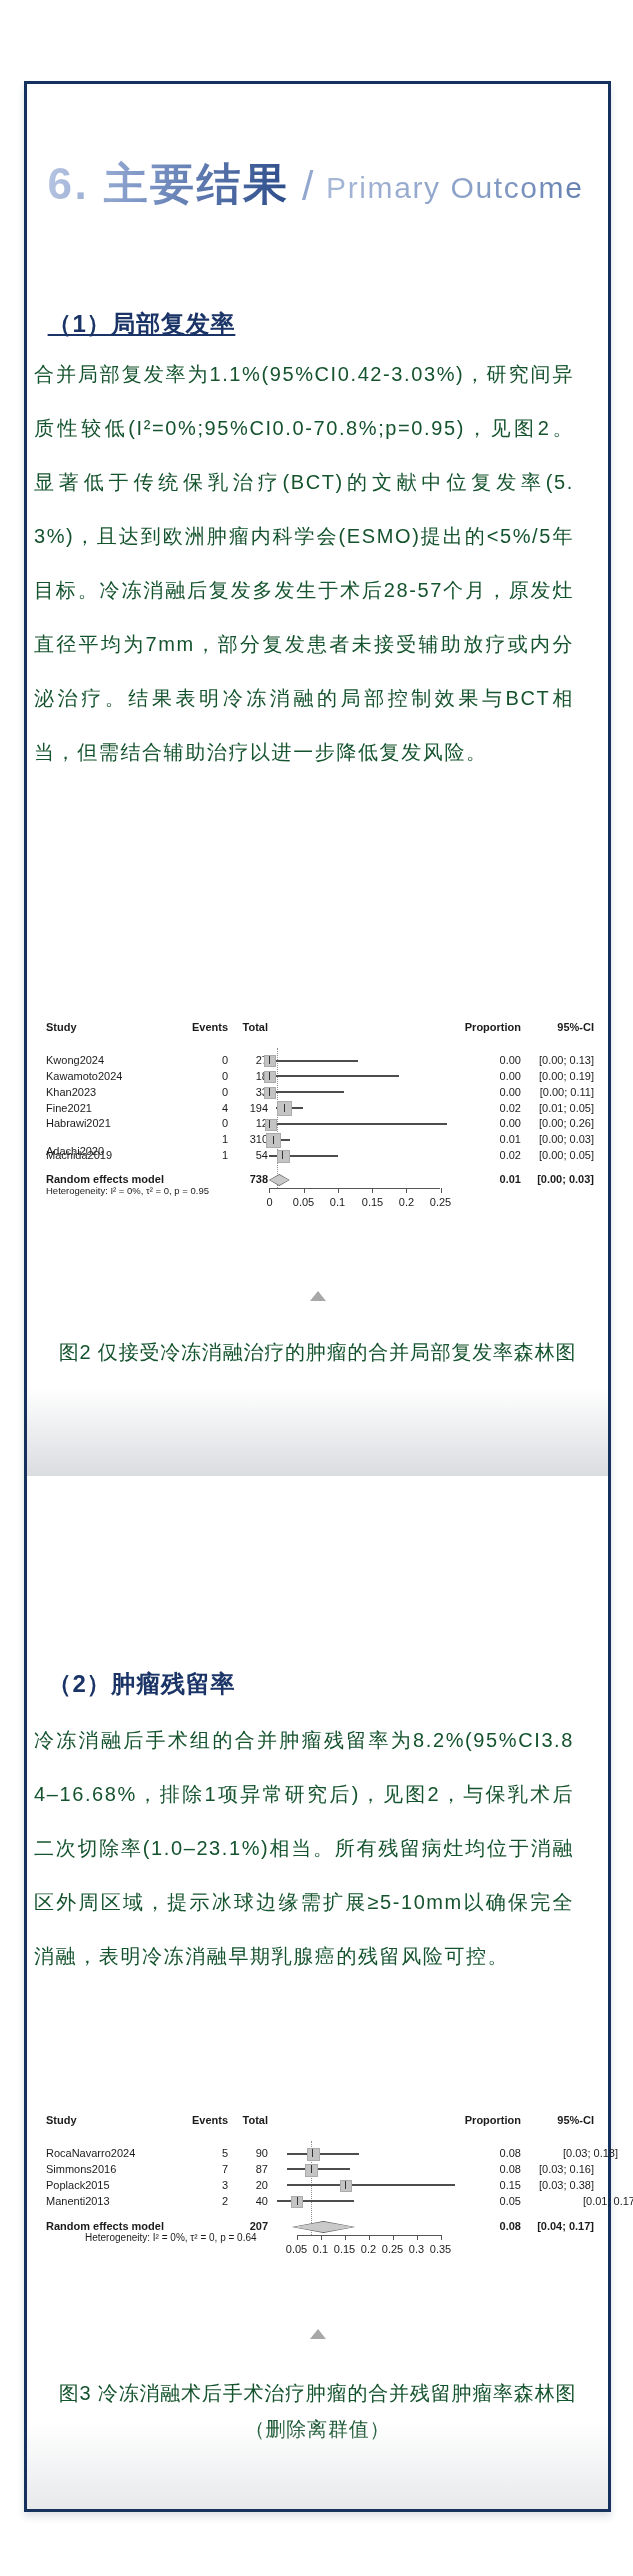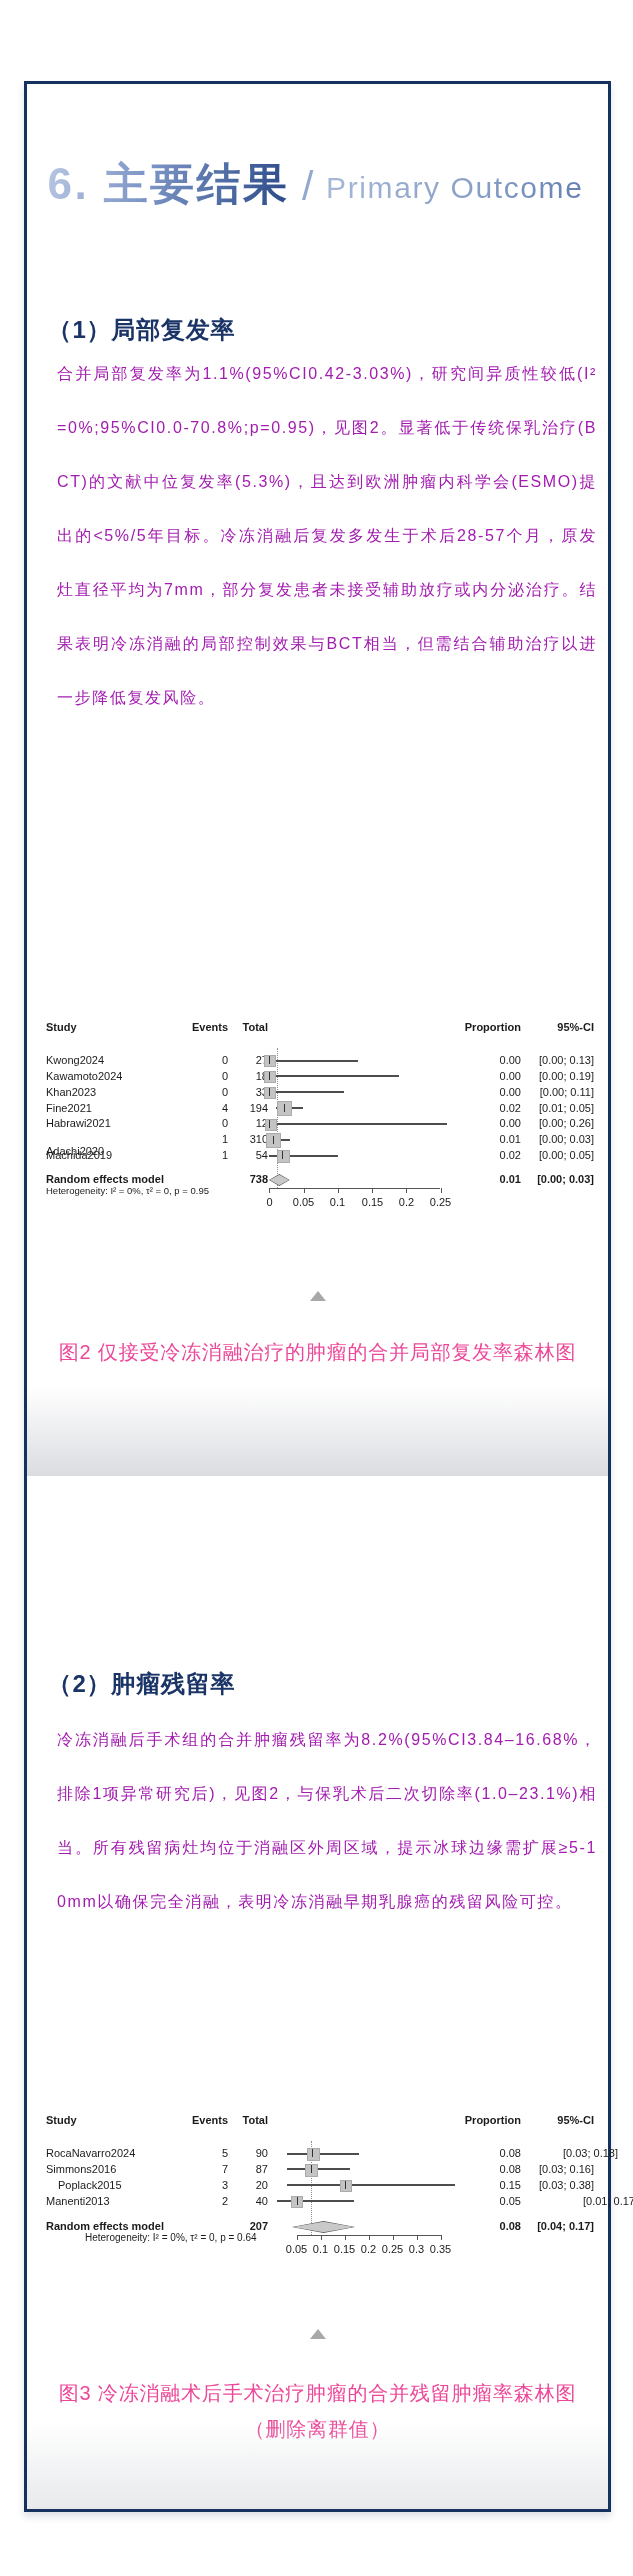--- a/index.html
+++ b/index.html
@@ -11,21 +11,21 @@
   .title-row{position:absolute;left:20.6px;top:76px;display:flex;align-items:flex-end;gap:12.7px;}
   .title-cn{font-size:44px;font-weight:bold;letter-spacing:2.4px;line-height:1.1;
             background:linear-gradient(100deg,#b7c5e2 0%,#7d96c6 40%,#2a4a88 100%);
             -webkit-background-clip:text;background-clip:text;color:transparent;}
   .title-slash{font-size:41px;font-weight:normal;color:#93a8ce;transform:translateY(1.6px);}
   .title-en{font-size:30px;letter-spacing:1.6px;line-height:1.15;padding-bottom:3.2px;
             background:linear-gradient(100deg,#a7b8d8 0%,#8ba1c8 55%,#647fb1 100%);
             -webkit-background-clip:text;background-clip:text;color:transparent;}
   
   .sec-heading{position:absolute;left:20.6px;font-size:24px;font-weight:bold;color:#1b3467;letter-spacing:0.8px;}
-  .para{position:absolute;left:30px;width:540px;font-size:16px;line-height:54px;color:#a21caf;
+  .para{position:absolute;left:7px;width:540px;font-size:20px;line-height:54px;color:#14532d;
         text-align:justify;letter-spacing:1.6px;word-break:break-all;}
   
   .forest{position:absolute;left:19px;width:551px;color:#1b1b1b;}
   .forest span{position:absolute;font-size:11px;white-space:nowrap;}
   .f-right{text-align:right;}
   .f-bold{font-weight:bold;}
   .ci-line{position:absolute;height:1.6px;background:#4d4d4d;z-index:2;}
   .sq{position:absolute;background:#c4c4c4;border:0.8px solid #ababab;z-index:3;}
   .pt{position:absolute;width:0.8px;background:#333;z-index:4;}
   .dotline{position:absolute;width:0;border-left:0.8px dotted #8f8f8f;z-index:1;}
@@ -33,40 +33,40 @@
        clip-path:polygon(0 50%,50% 0,100% 50%,50% 100%);}
   .dia-in{position:absolute;inset:0.8px;background:#c9c9c9;
        clip-path:polygon(0 50%,50% 0,100% 50%,50% 100%);}
   .axis{position:absolute;height:0.8px;background:#555;}
   .tick{position:absolute;width:0.8px;height:4.8px;background:#555;}
   .tick-label{font-size:10.3px;color:#1b1b1b;text-align:center;}
   
   .tri{position:absolute;left:50%;transform:translateX(-50%);width:0;height:0;
        border-left:8px solid transparent;border-right:8px solid transparent;
        border-bottom:10.3px solid #a8a8a8;}
-  .caption{position:absolute;left:0;width:100%;text-align:center;font-size:20px;color:#ec4899;
+  .caption{position:absolute;left:0;width:100%;text-align:center;font-size:20px;color:#14532d;
            letter-spacing:0.8px;line-height:36px;}
   .band{position:absolute;left:0;width:100%;height:89px;
         background:linear-gradient(180deg,#ffffff 0%,#dadce0 100%);}
   .bottom-band{position:absolute;left:0;bottom:0;width:100%;height:87px;
         background:linear-gradient(180deg,rgba(255,255,255,0) 0%,#e7e9eb 100%);}
 </style>
 </head>
 <body>
 
 <div class="page">
   <div class="card">
 
     <div class="title-row">
       <span class="title-cn">6. 主要结果</span>
       <span class="title-slash">/</span>
       <span class="title-en">Primary Outcome</span>
     </div>
 
-    <div class="sec-heading" style="top:230px;">（1）局部复发率</div>
+    <div class="sec-heading" style="top:224px;text-decoration:underline;">（1）局部复发率</div>
     <div class="para" style="top:263px;">合并局部复发率为1.1%(95%CI0.42-3.03%)，研究间异质性较低(I²=0%;95%CI0.0-70.8%;p=0.95)，见图2。显著低于传统保乳治疗(BCT)的文献中位复发率(5.3%)，且达到欧洲肿瘤内科学会(ESMO)提出的&lt;5%/5年目标。冷冻消融后复发多发生于术后28-57个月，原发灶直径平均为7mm，部分复发患者未接受辅助放疗或内分泌治疗。结果表明冷冻消融的局部控制效果与BCT相当，但需结合辅助治疗以进一步降低复发风险。</div>
 
     <div class="forest" id="forest-0" style="top:932px;height:200px;">
         <span class="f-bold" style="left: 0px; top: 4.8px;">Study</span>
         <span class="f-right f-bold" style="left: 0px; top: 4.8px; width: 182px;">Events</span>
         <span class="f-right f-bold" style="left: 0px; top: 4.8px; width: 222px;">Total</span>
         <span class="f-right f-bold" style="left: 0px; top: 4.8px; width: 475px;">Proportion</span>
         <span class="f-right f-bold" style="left: 0px; top: 4.8px; width: 548px;">95%-CI</span>
         <div class="dotline" style="left: 231px; top: 32px; height: 140px;"></div>
         <span style="left: 0px; top: 38px;">Kwong2024</span>
@@ -172,21 +172,21 @@
         <div class="sq" style="left: 261px; top: 39px; width: 10.6px; height: 10.6px;"></div>
         <div class="pt" style="left: 266px; top: 40px; height: 8px;"></div>
         <span style="left: 0px; top: 54px;">Simmons2016</span>
         <span class="f-right" style="left: 0px; top: 54px; width: 182px;">7</span>
         <span class="f-right" style="left: 0px; top: 54px; width: 222px;">87</span>
         <span class="f-right" style="left: 0px; top: 54px; width: 475px;">0.08</span>
         <span class="f-right" style="left: 0px; top: 54px; width: 548px;">[0.03; 0.16]</span>
         <div class="ci-line" style="left: 241px; top: 59px; width: 63px;"></div>
         <div class="sq" style="left: 259px; top: 55px; width: 11px; height: 11px;"></div>
         <div class="pt" style="left: 265px; top: 56px; height: 8px;"></div>
-        <span style="left: 0px; top: 70px; margin-left: 12px;">Poplack2015</span>
+        <span style="left: 0px; top: 70px;">Poplack2015</span>
         <span class="f-right" style="left: 0px; top: 70px; width: 182px;">3</span>
         <span class="f-right" style="left: 0px; top: 70px; width: 222px;">20</span>
         <span class="f-right" style="left: 0px; top: 70px; width: 475px;">0.15</span>
         <span class="f-right" style="left: 0px; top: 70px; width: 548px;">[0.03; 0.38]</span>
         <div class="ci-line" style="left: 241px; top: 75px; width: 168px;"></div>
         <div class="sq" style="left: 294px; top: 71px; width: 10px; height: 10px;"></div>
         <div class="pt" style="left: 299px; top: 72px; height: 8px;"></div>
         <span style="left: 0px; top: 86px;">Manenti2013</span>
         <span class="f-right" style="left: 0px; top: 86px; width: 182px;">2</span>
         <span class="f-right" style="left: 0px; top: 86px; width: 222px;">40</span>

